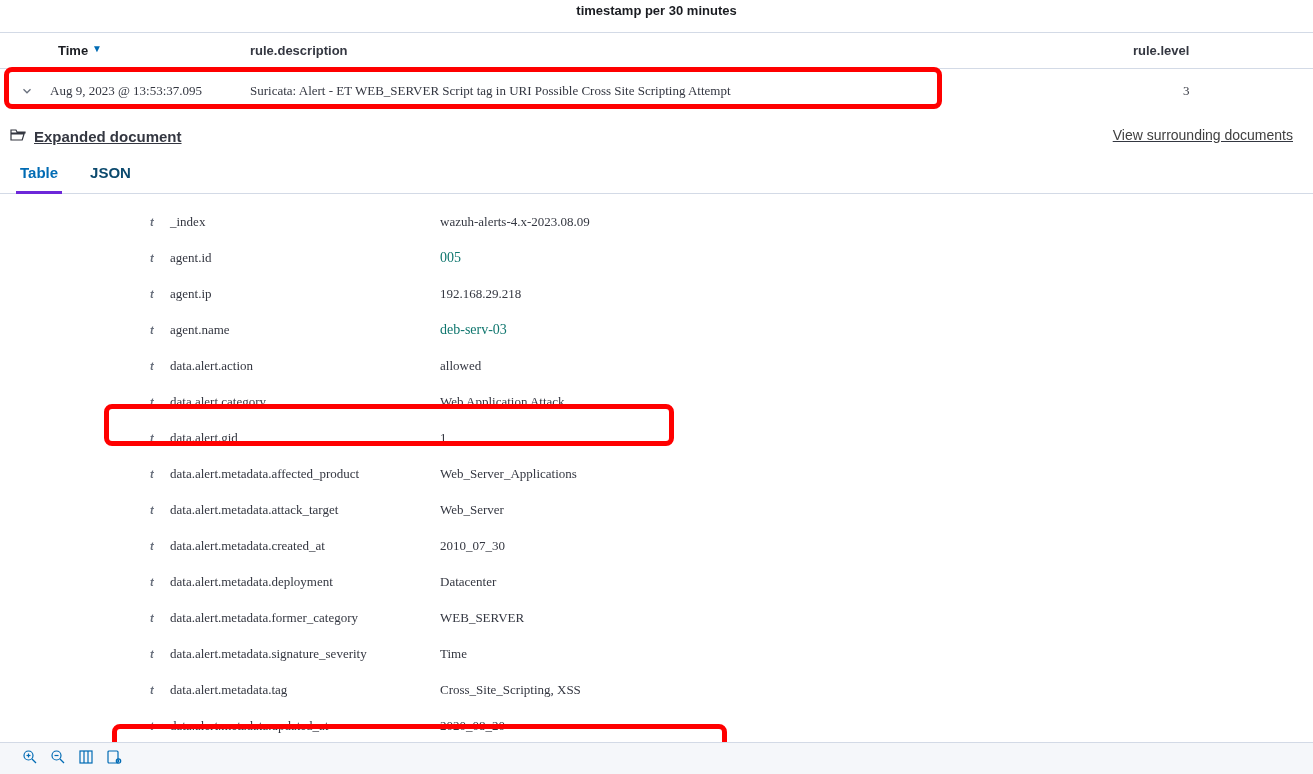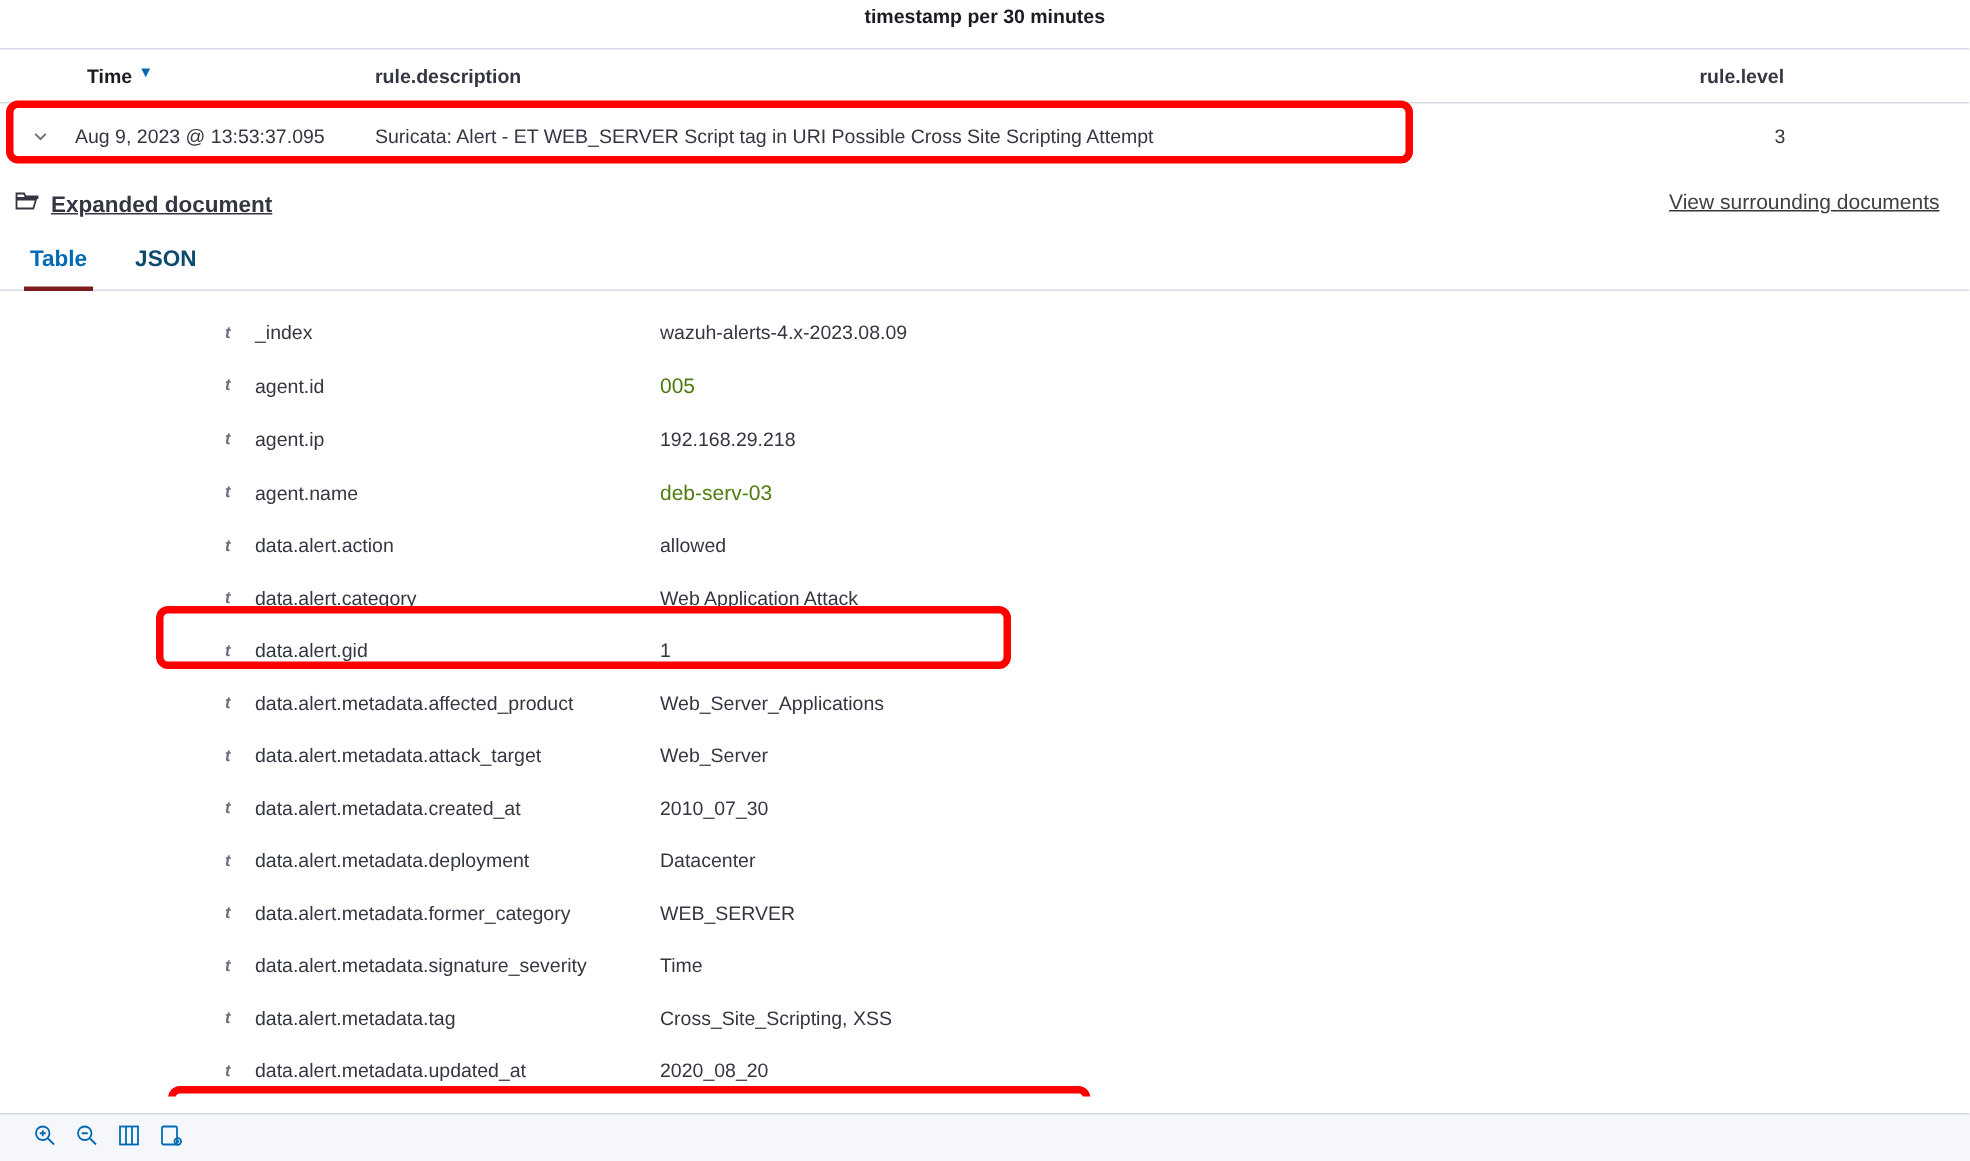--- a/index.html
+++ b/index.html
@@ -3,21 +3,21 @@
 <meta charset="utf-8">
 <style>
   * { box-sizing: border-box; margin: 0; padding: 0; }
   body {
     font-family: -apple-system, BlinkMacSystemFont, "Segoe UI", Helvetica, Arial, sans-serif;
     font-size: 13px;
     color: #343741;
     background: #fff;
     width: 1313px;
   }
-  .mono { font-family: Liberation Sans, sans-serif; font-size: 13px; }
+  .mono { font-family: Liberation Serif, serif; font-size: 13px; }
   .header-caption {
     text-align: center;
     font-size: 13px;
     font-weight: 600;
     color: #1a1c21;
     padding: 3px 0 14px;
     border-bottom: 1px solid #d3dae6;
   }
   .table-header {
     display: grid;
@@ -63,32 +63,32 @@
     padding: 10px 16px 0;
     border-bottom: 1px solid #d3dae6;
   }
   .tab {
     font-size: 15px;
     font-weight: 600;
     padding: 6px 4px 10px;
     cursor: pointer;
     color: #0c4a6e;
   }
-  .tab.active { color: #006bb4; border-bottom: 3px solid #7f1d1d; margin-bottom: -1px; }
+  .tab.active { color: #006bb4; border-bottom: 3px solid #6d28d9; margin-bottom: -1px; }
   .fields { padding: 10px 0 0 0; position: relative; }
   .field-row {
     display: grid;
     grid-template-columns: 130px 20px 270px 1fr;
     align-items: center;
     padding: 10px 20px;
     font-family: "Roboto Mono", Menlo, Consolas, monospace;
     font-size: 13px;
   }
   .type-icon { color: #69707d; font-family: -apple-system, sans-serif; font-style: italic; font-weight:600; font-size:11px; }
-  .field-value.link { color: #4d7c0f; cursor: pointer; }
+  .field-value.link { color: #0f766e; cursor: pointer; }
   .bottom-bar {
     position: fixed;
     bottom: 0;
     left: 0;
     width: 1313px;
     background: #f5f7fa;
     border-top: 1px solid #d3dae6;
     padding: 6px 22px;
     display: flex;
     gap: 12px;

